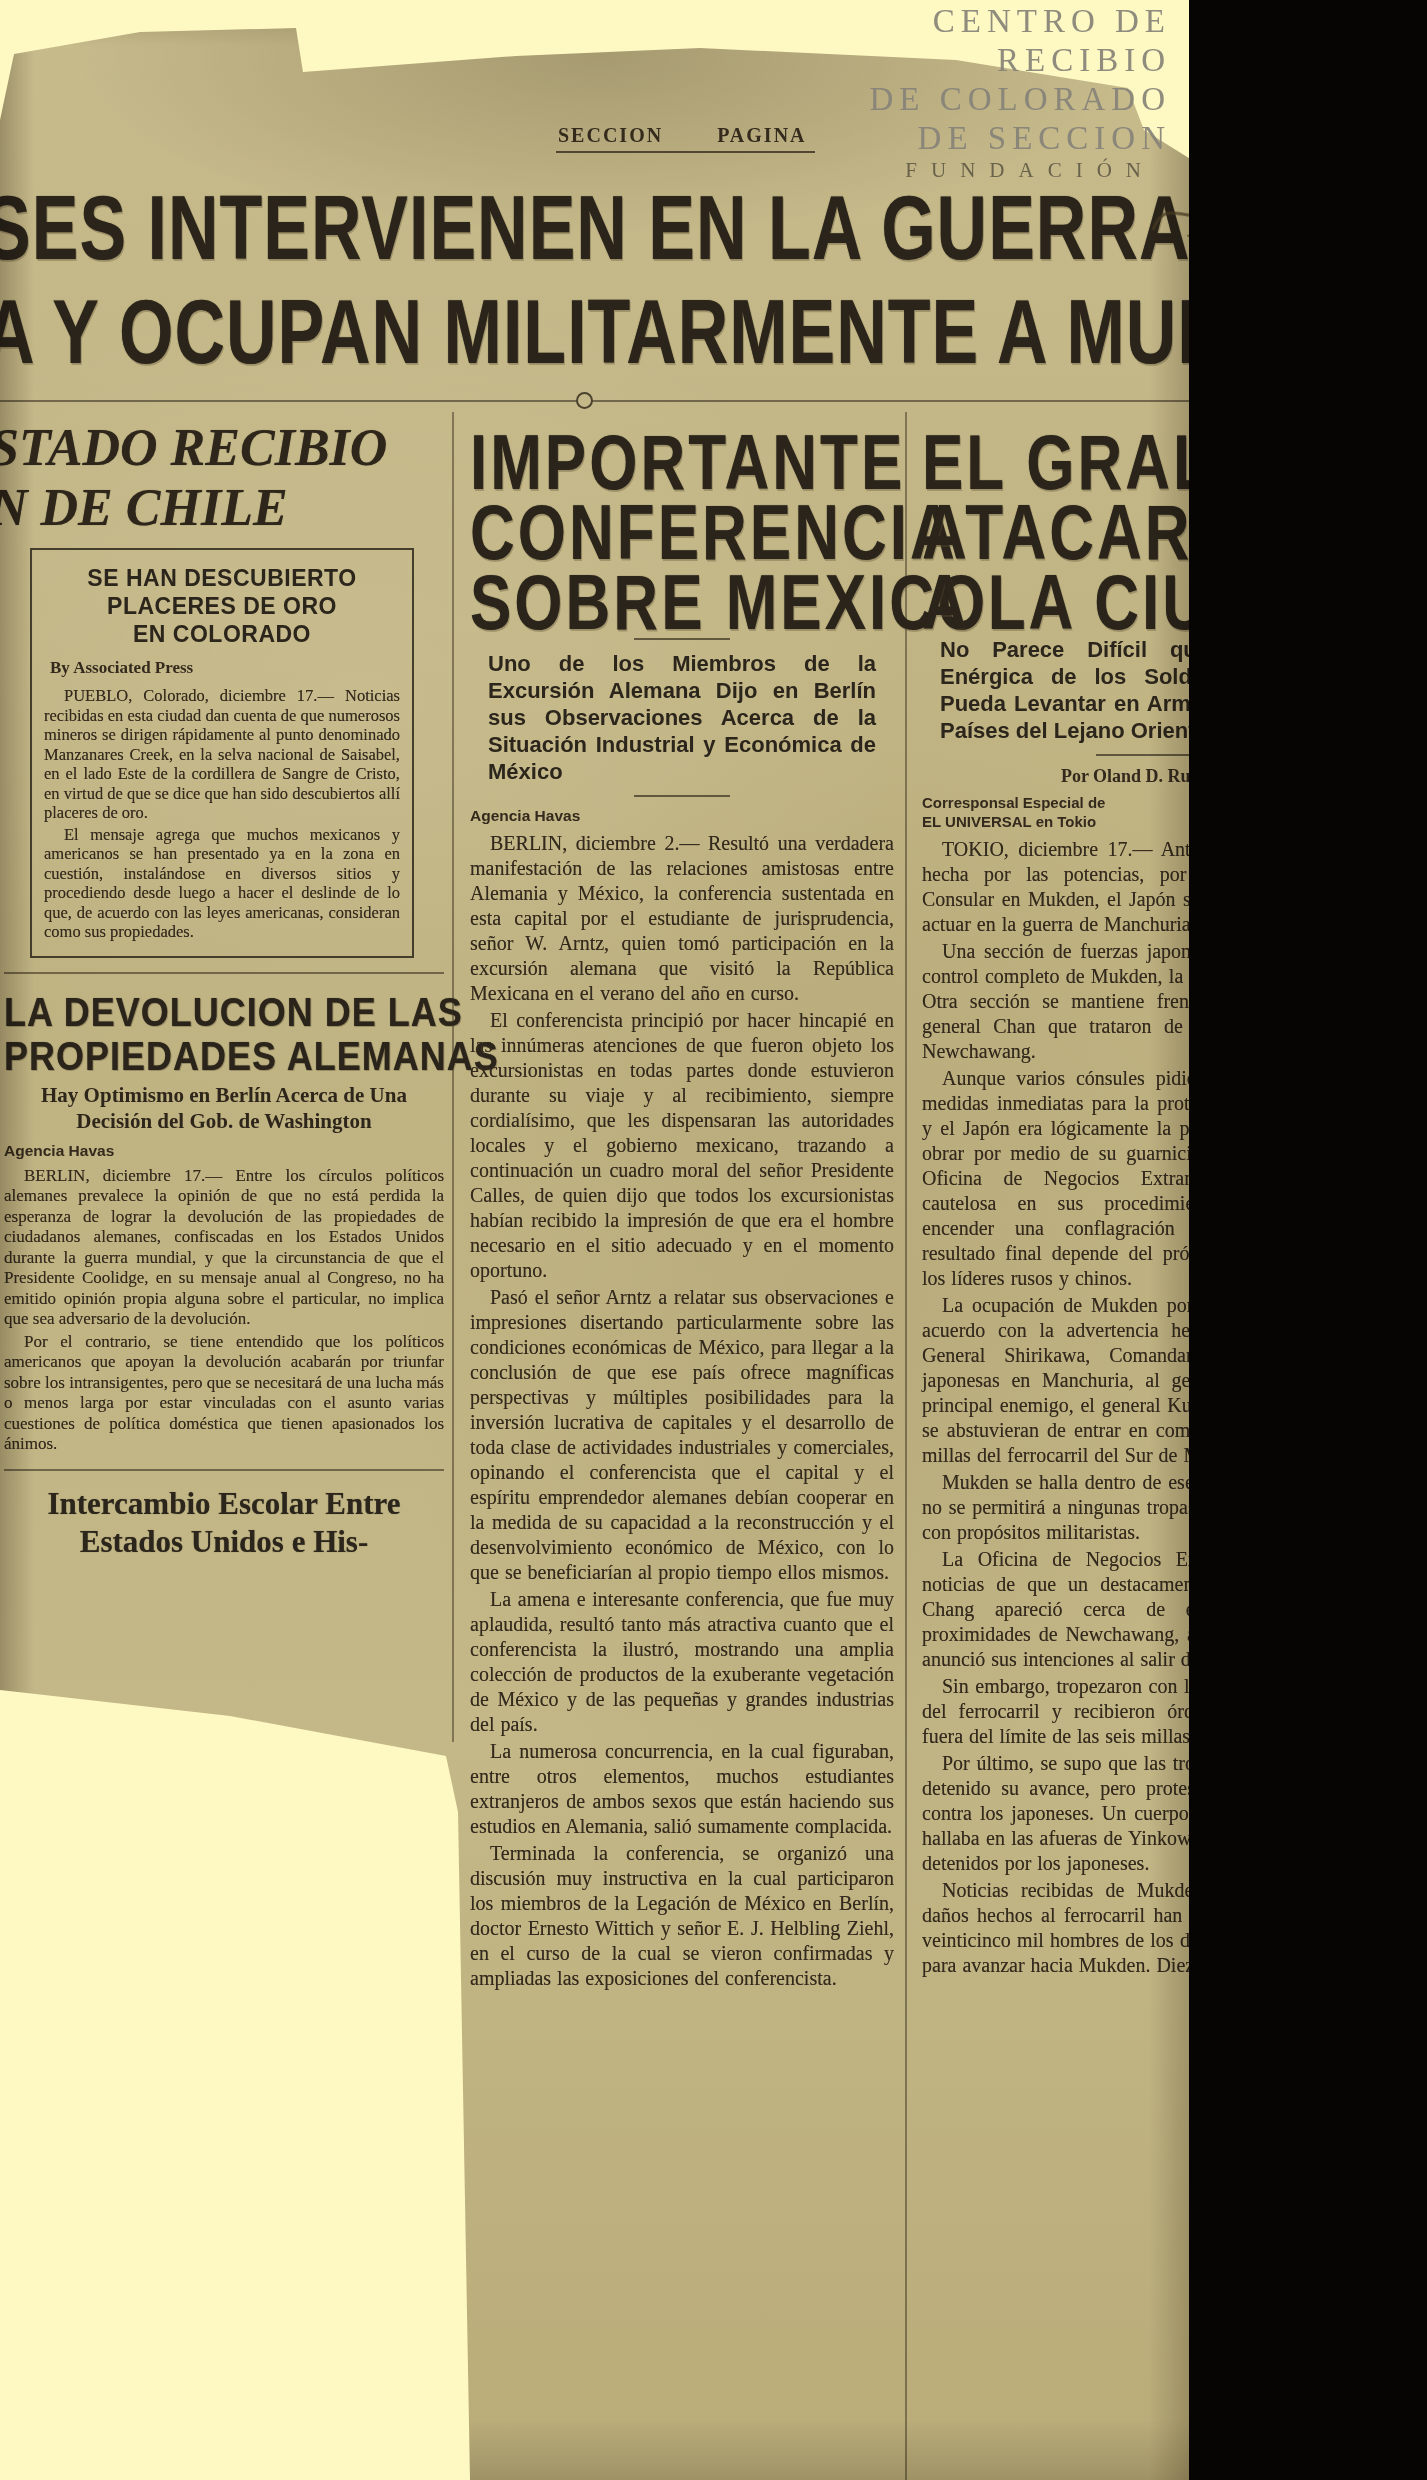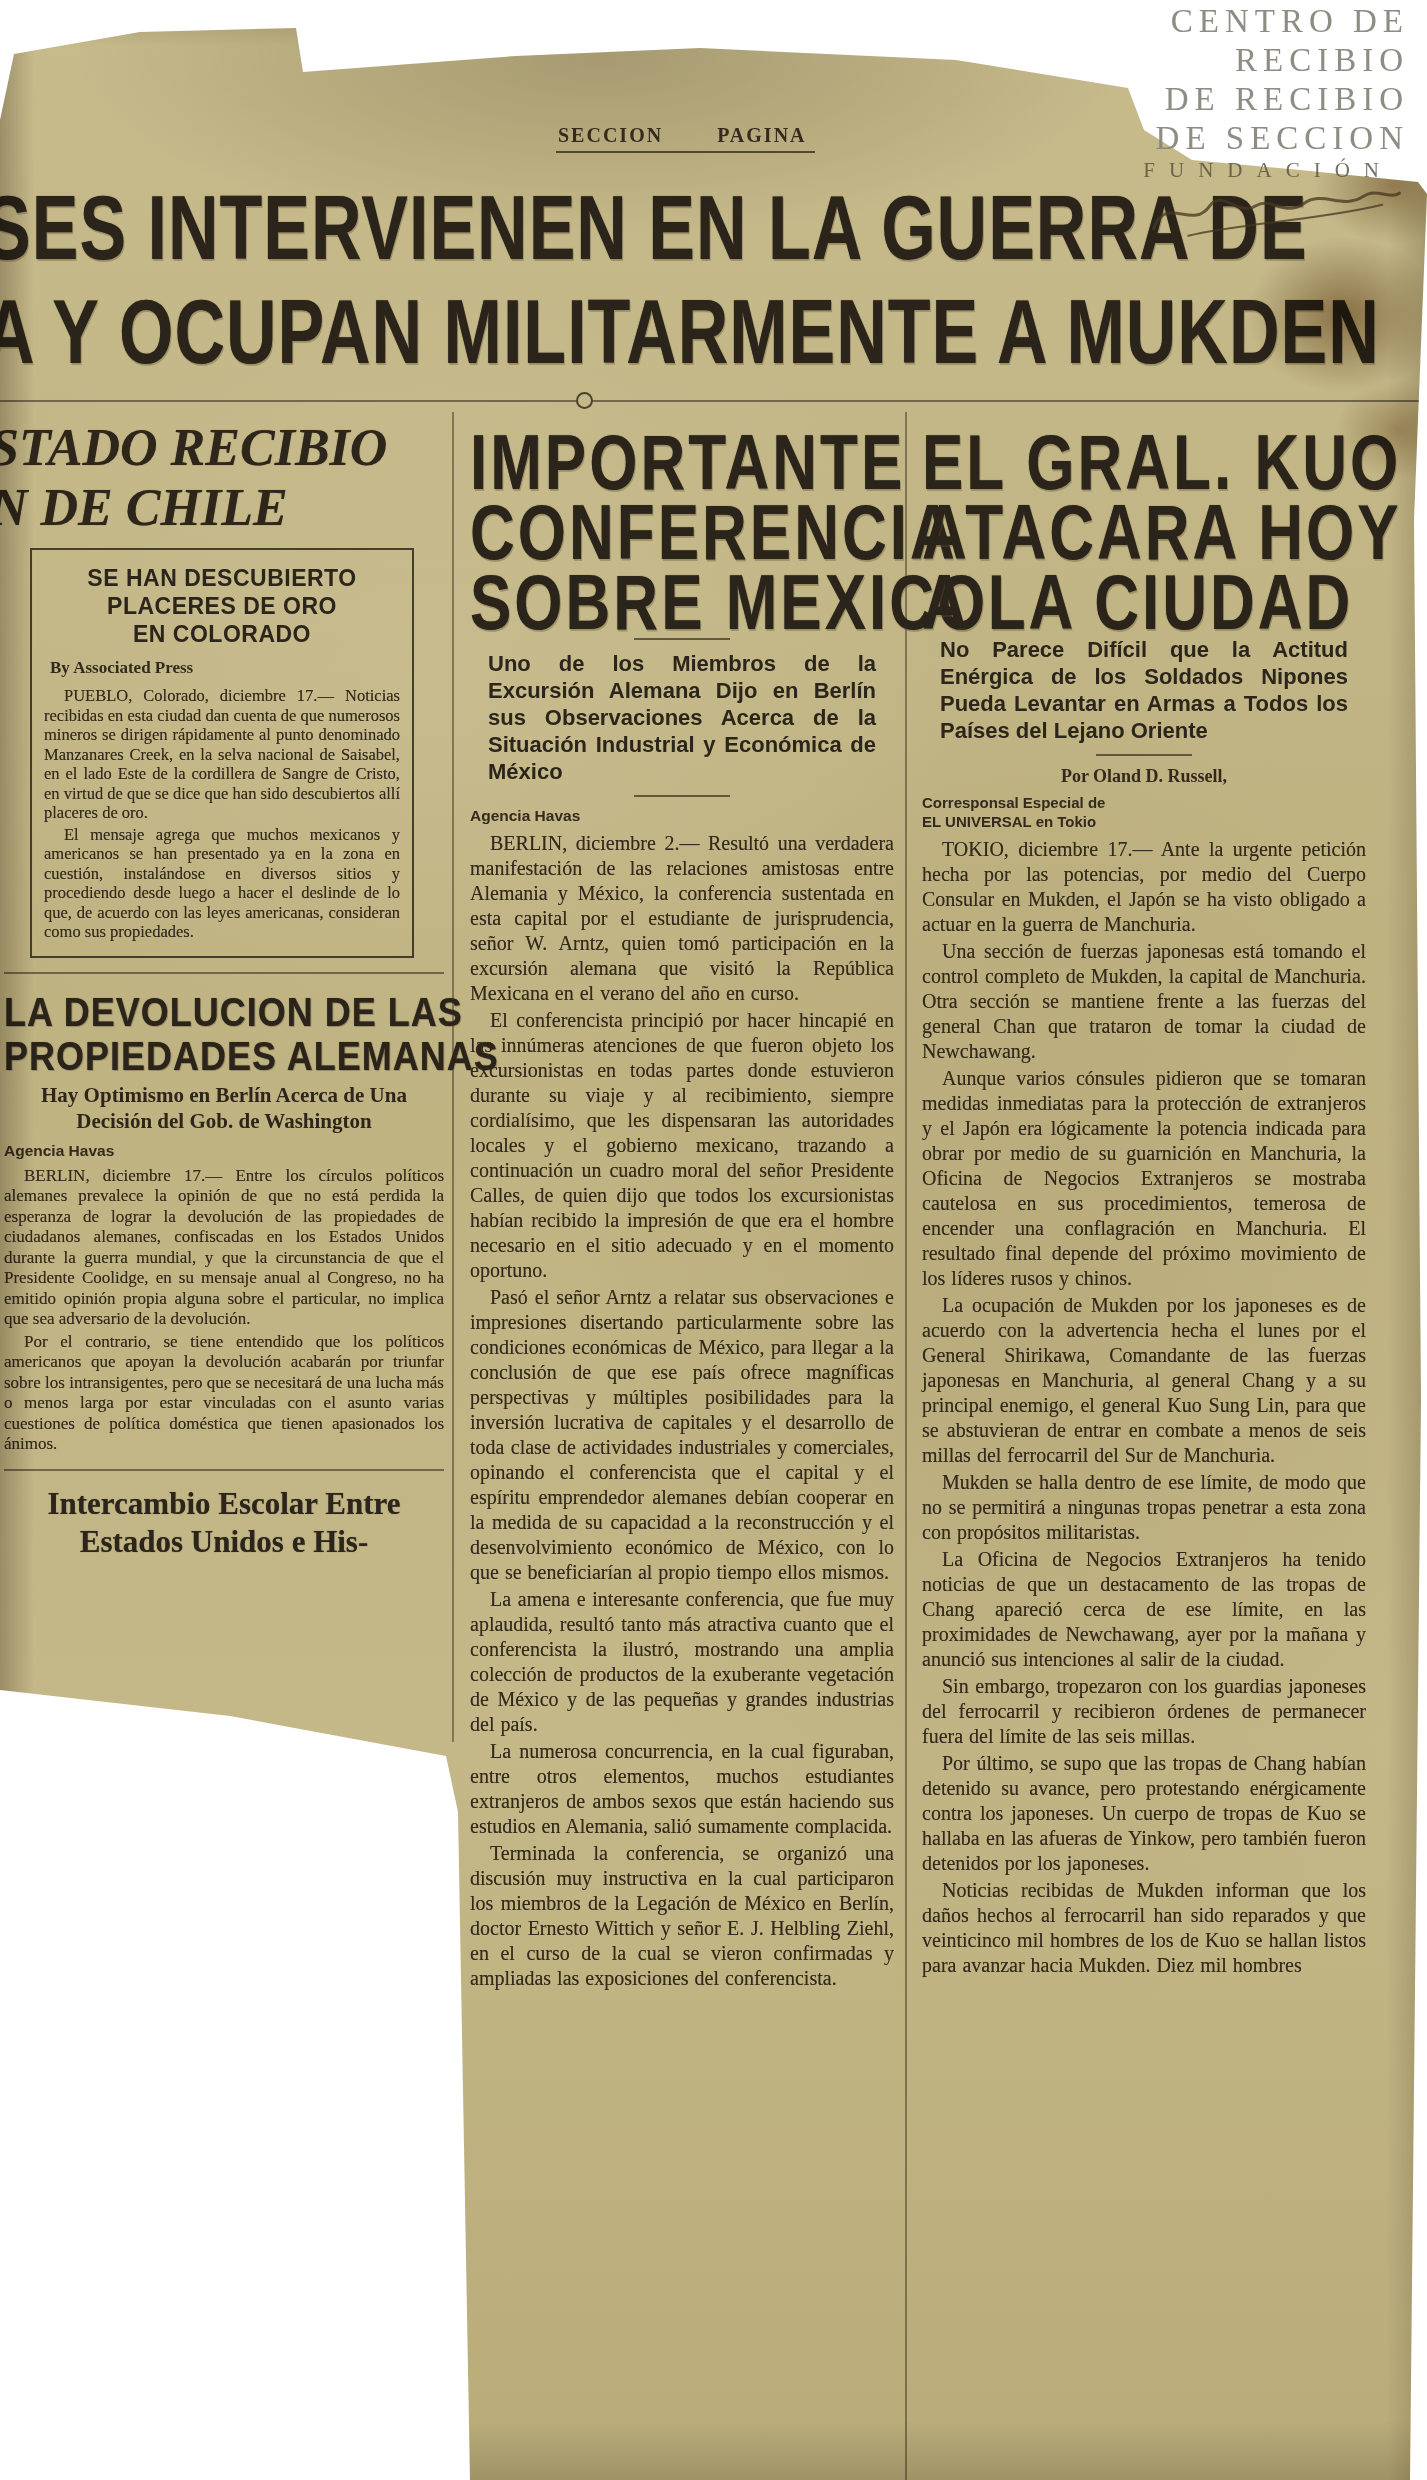--- a/index.html
+++ b/index.html
@@ -1,16 +1,16 @@
 <!DOCTYPE html>
 <html><head>
 <meta charset="utf-8">
 <style>
   html,body{margin:0;padding:0;background:#060504;}
-  .stage{position:relative;width:1427px;height:2480px;background:#ffffff;overflow:hidden;
+  .stage{position:relative;width:1189px;height:2480px;background:#fef9c3;overflow:hidden;
          font-family:"Liberation Serif",serif;color:#33291c;}
 
   
   .paper{position:absolute;inset:0;
     clip-path:polygon(0px 120px,14px 54px,140px 32px,296px 28px,303px 72px,516px 56px,
       700px 48px,956px 60px,1128px 88px,1144px 130px,1192px 160px,1300px 170px,1418px 182px,
       1427px 194px,1414px 520px,1421px 1400px,1410px 2480px,470px 2480px,458px 1812px,
       446px 1756px,230px 1716px,0px 1690px);
     background-color:#c4b888;
     background-image:
@@ -110,21 +110,21 @@
     margin-top:6px;color:#2b251b;text-shadow:0 0 1px rgba(43,37,27,.5);}
 </style>
 </head>
 <body>
 
 <div class="stage">
 
   <div class="watermark">
     <div>CENTRO DE</div>
     <div>RECIBIO</div>
-    <div>DE RECIBIO</div>
+    <div>DE COLORADO</div>
     <div>DE SECCION</div>
   </div>
   <div class="fundacion">FUNDACIÓN</div>
 
   <svg class="signature" width="260" height="80" viewBox="0 0 260 80">
     <path d="M6,52 C22,18 44,58 64,34 C78,18 92,48 110,38 C126,30 138,52 158,40 C178,28 196,50 218,38 C232,30 244,44 254,38" fill="none" stroke="#45381f" stroke-width="3" stroke-linecap="round"></path>
     <path d="M40,62 C90,54 170,58 236,48" fill="none" stroke="#45381f" stroke-width="2" stroke-linecap="round"></path>
   </svg>
 
   <div class="paper">

